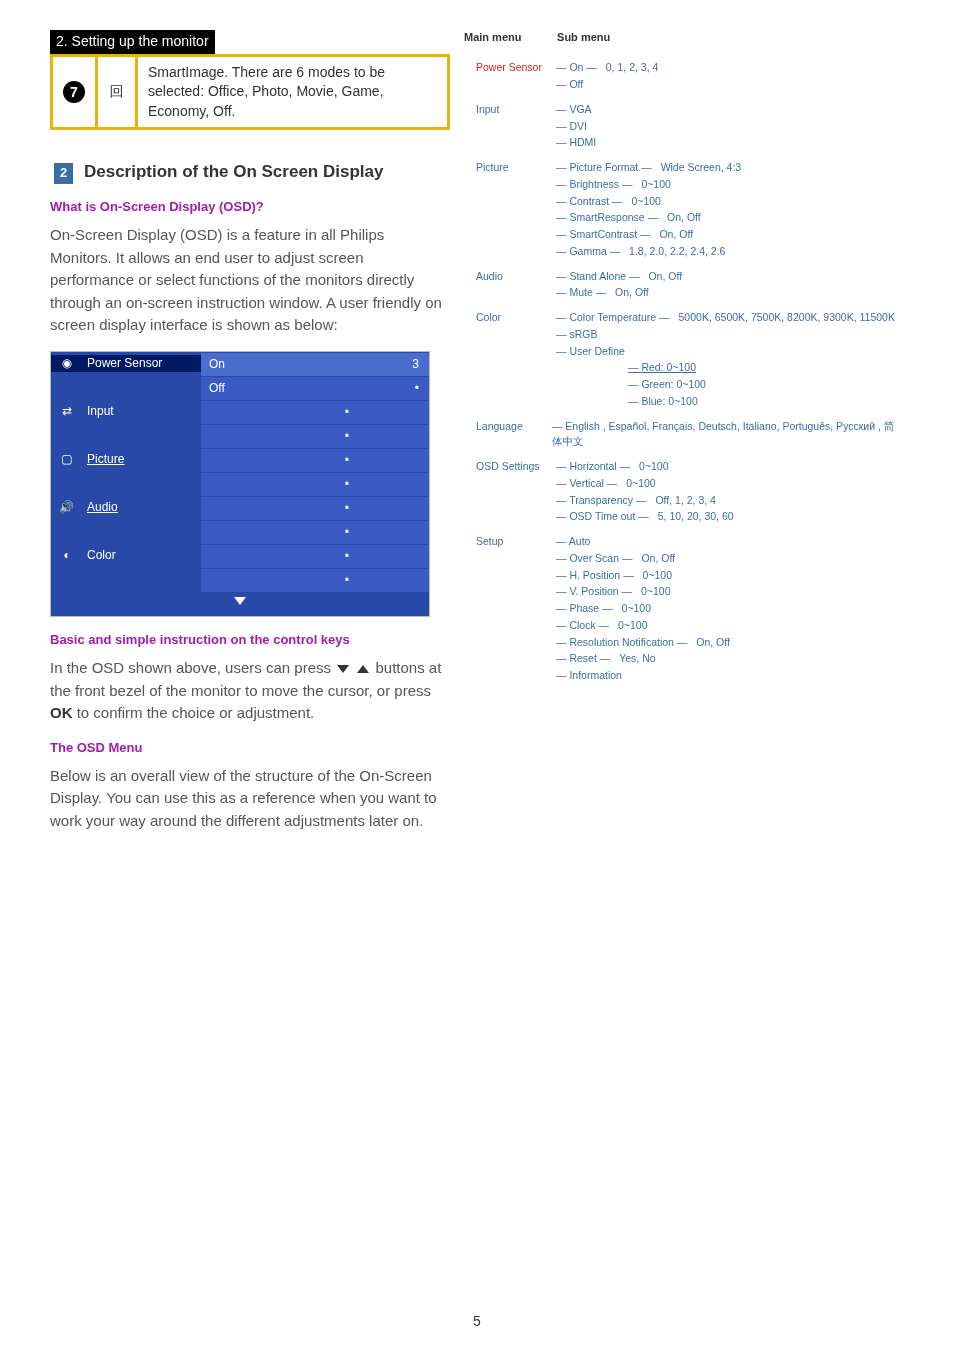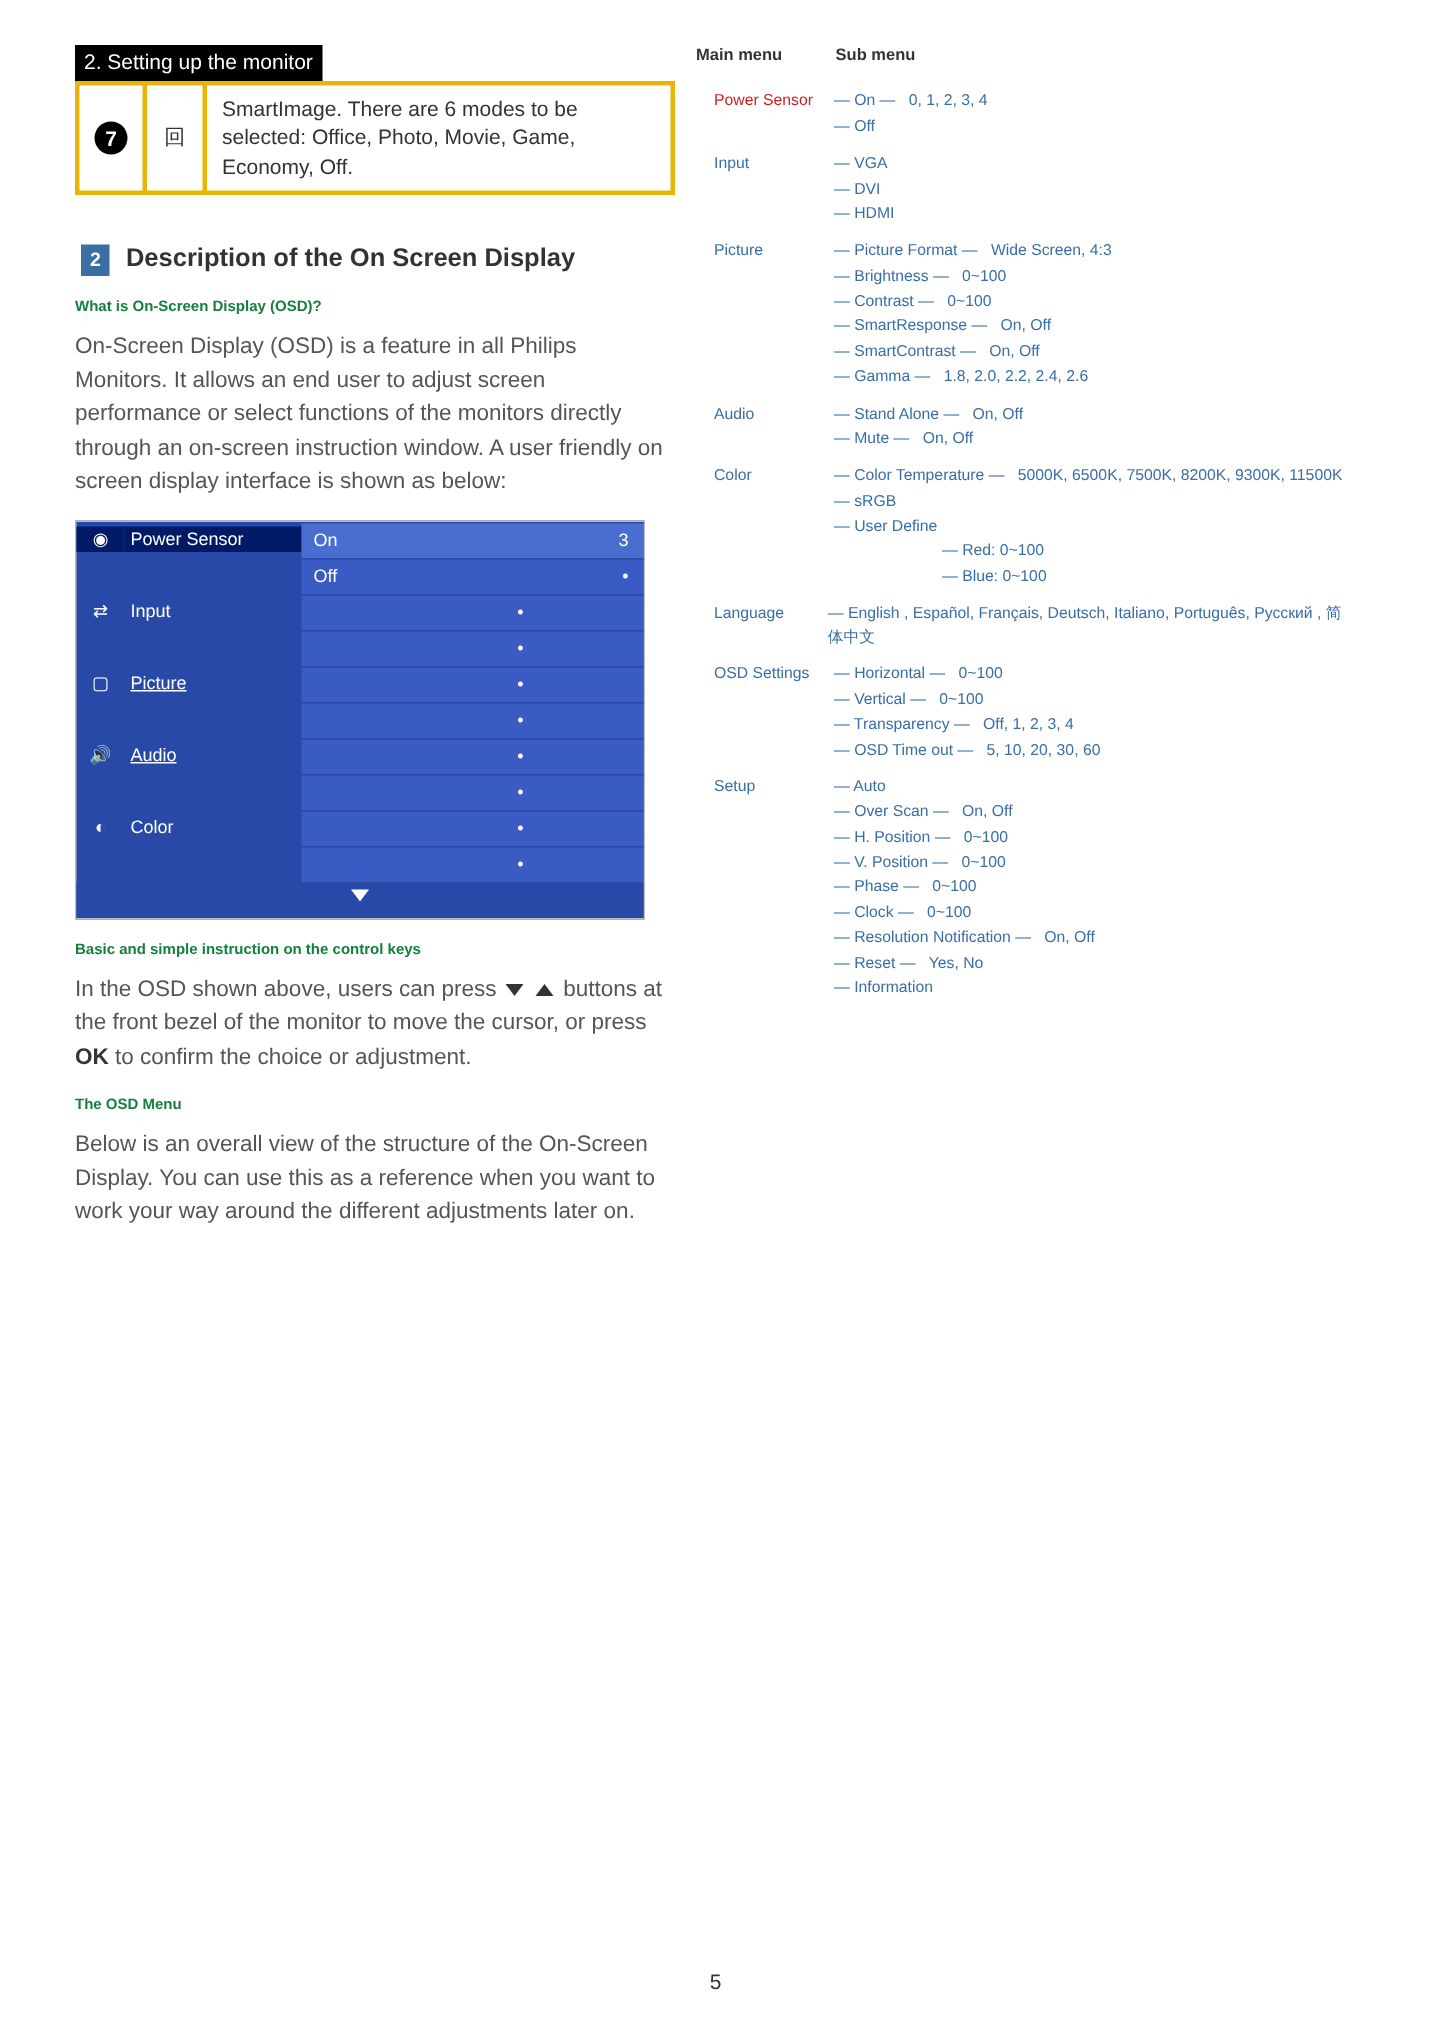--- a/index.html
+++ b/index.html
@@ -44,21 +44,21 @@
   .num-box {
     display:inline-block;
     background:#3a6ea5;
     color:#fff;
     padding:1px 6px;
     font-weight:bold;
     font-size:13px;
     margin-right:6px;
   }
   h2.sub { font-size:17px; font-weight:bold; margin: 14px 0 8px 4px; color:#333;}
-  h3.small{ font-size:10px; font-weight:bold; margin: 14px 0 8px 0; color:#15803d;}
+  h3.small{ font-size:13px; font-weight:bold; margin: 14px 0 8px 0; color:#a21caf;}
   p.body { font-size:15px; color:#555; line-height:1.5; margin-bottom:14px;}
   .left-col {
     width:400px;
     float:left;
   }
   .right-col {
     width:440px;
     float:right;
     font-size:11px;
   }
@@ -246,21 +246,22 @@
           <span class="sub"><span class="dash">— </span>Stand Alone <span class="dash">—</span> <span class="val">On, Off</span></span>
           <span class="sub"><span class="dash">— </span>Mute <span class="dash">—</span> <span class="val">On, Off</span></span>
         </span>
       </div>
       <div class="tree-row">
         <span class="main">Color</span>
         <span class="sub-block">
           <span class="sub"><span class="dash">— </span>Color Temperature <span class="dash">—</span> <span class="val">5000K, 6500K, 7500K, 8200K, 9300K, 11500K</span></span>
           <span class="sub"><span class="dash">— </span>sRGB</span>
           <span class="sub"><span class="dash">— </span>User Define</span>
-          <span class="sub" style="padding-left: 80px;"><span class="dash">— </span>Red: 0~100</span>
+          <span class="sub" style="padding-left: 80px; text-decoration: underline;"><span class="dash">— </span>Red: 0~100</span>
+          <span class="sub" style="padding-left: 80px;"><span class="dash">— </span>Green: 0~100</span>
           <span class="sub" style="padding-left: 80px;"><span class="dash">— </span>Blue: 0~100</span>
         </span>
       </div>
       <div class="tree-row">
         <span class="main">Language</span>
         <span class="sub-block">
           <span class="sub"><span class="dash">— </span>English , Español, Français, Deutsch, Italiano, Português, Русский , 简体中文</span>
         </span>
       </div>
       <div class="tree-row">

